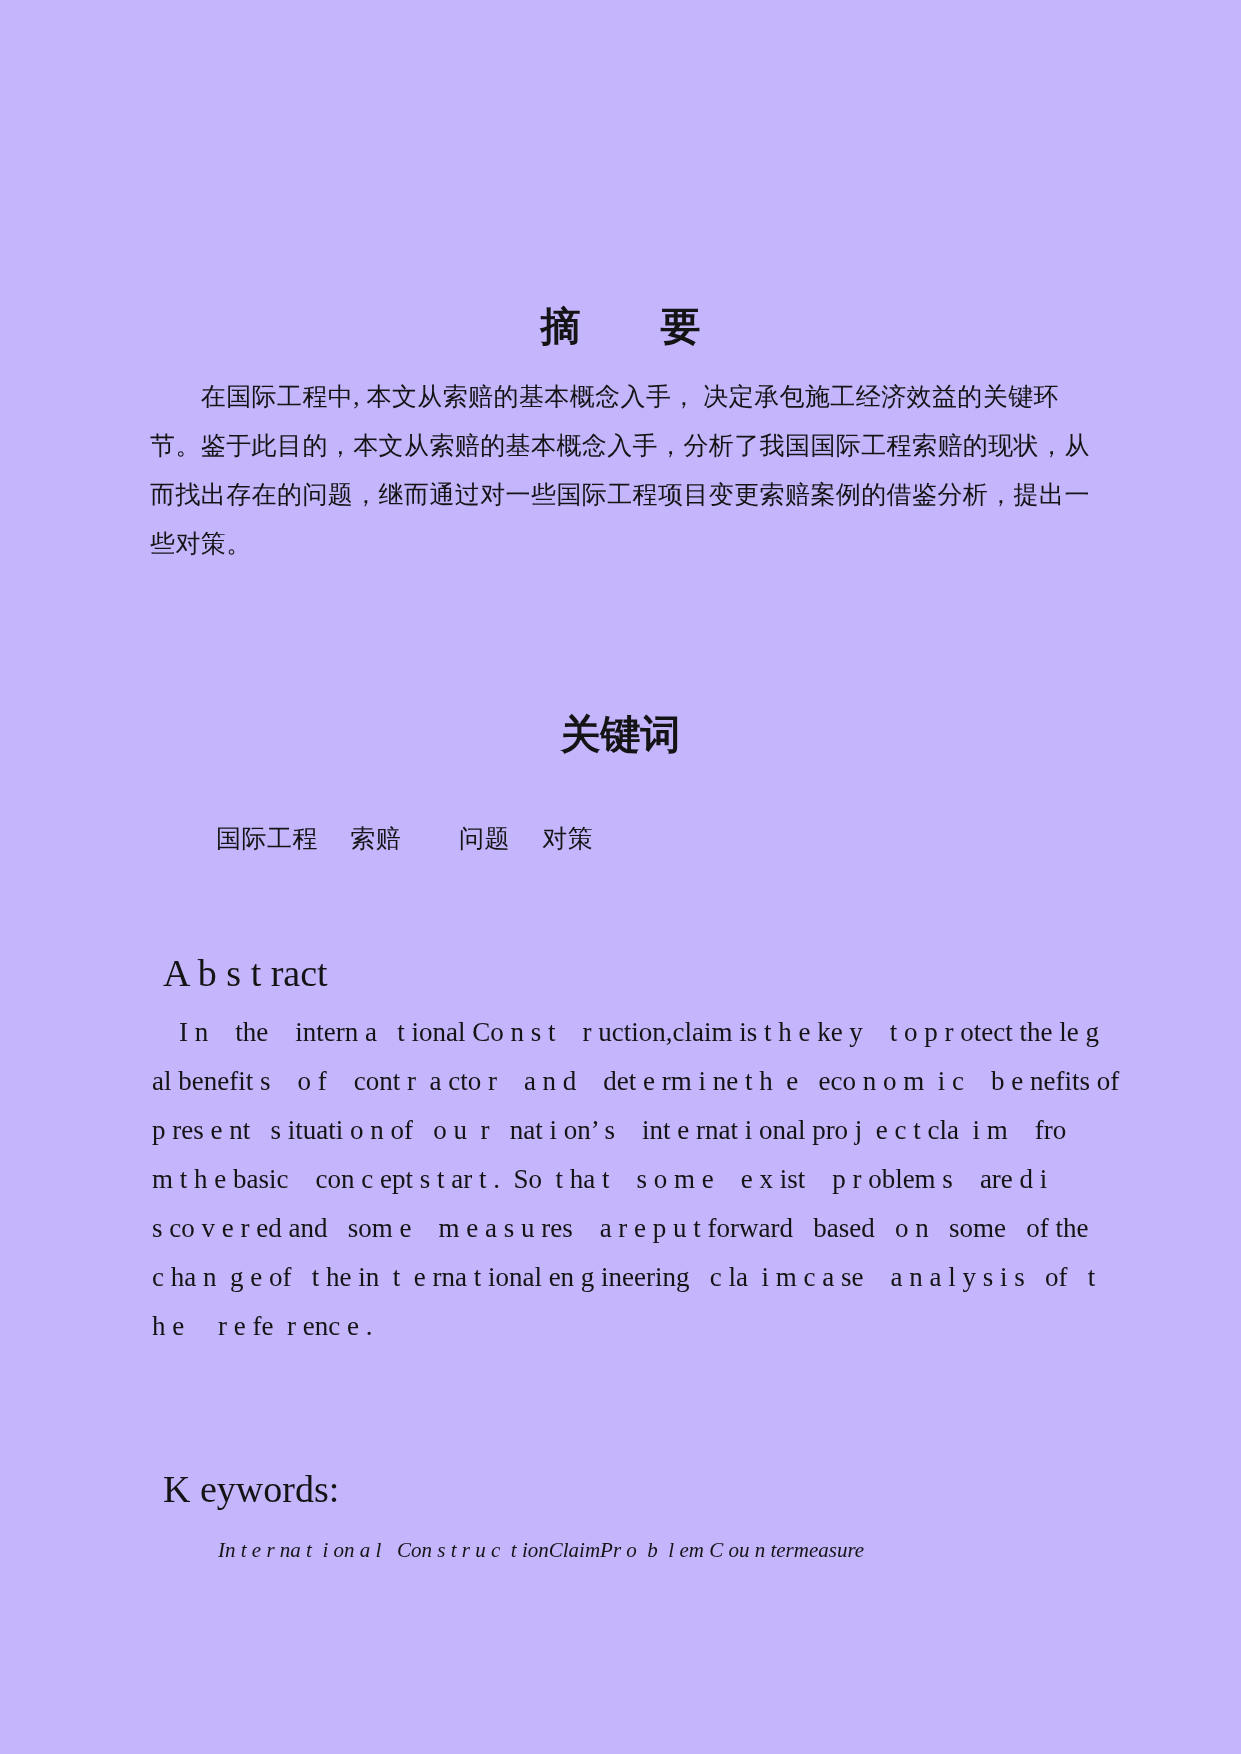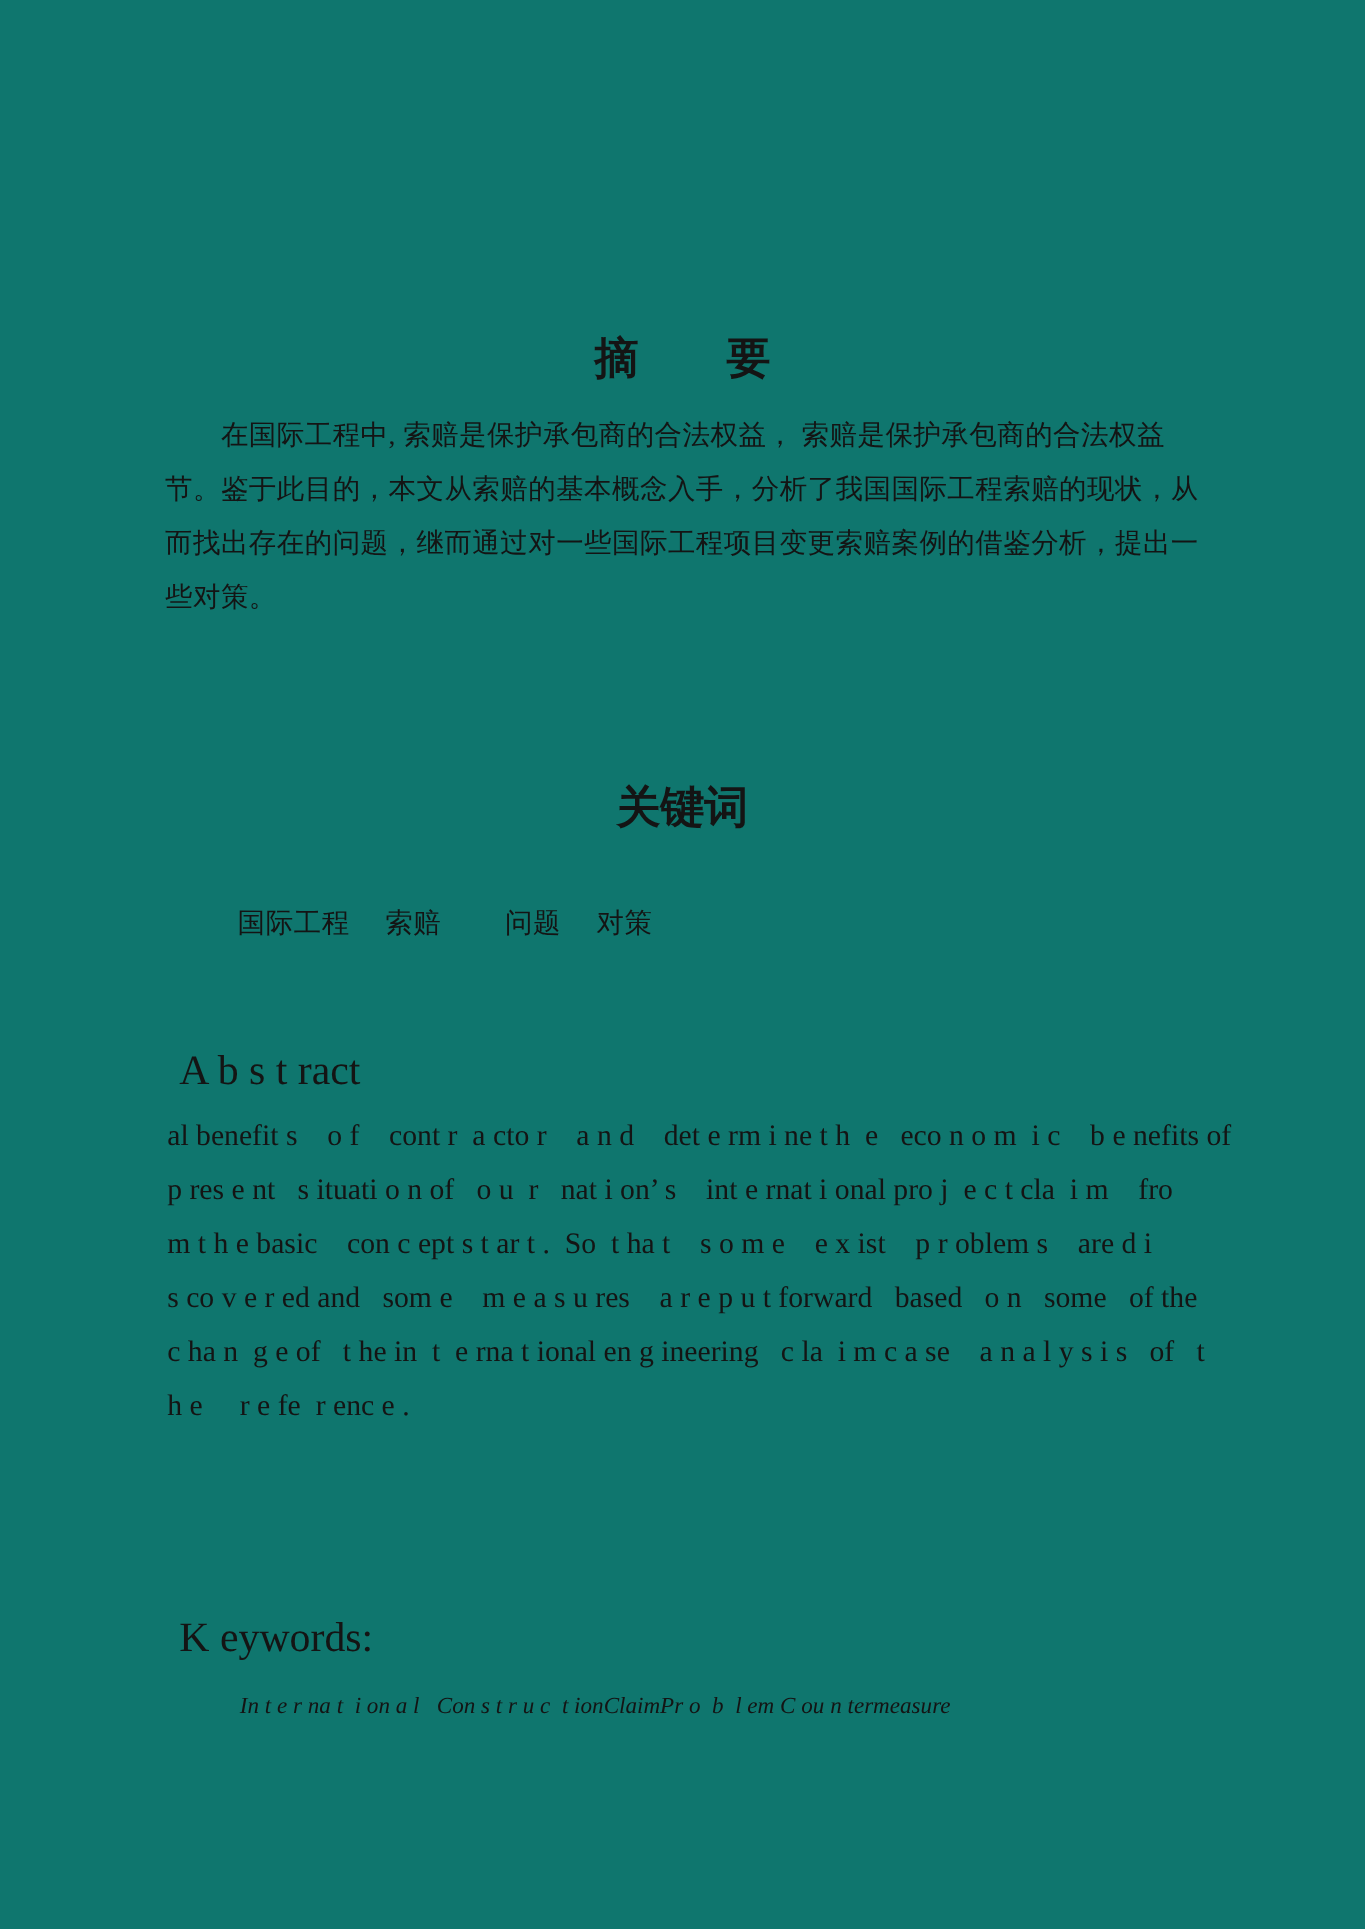--- a/index.html
+++ b/index.html
@@ -1,20 +1,20 @@
 <!DOCTYPE html>
 <html><head>
 <meta charset="utf-8">
 <style>
   html,body{margin:0;padding:0;background:#e8e8e8;}
   .page{
     position:relative;
     width:1241px;height:1754px;
     margin:0 auto;
-    background:#0f766e;
+    background:#c4b5fd;
     color:#141414;
     font-family:"Liberation Serif", serif;
     overflow:hidden;
   }
   .cn-heading{
     position:absolute;left:0;width:100%;
     margin:0;text-align:center;
     font-family:"Liberation Sans", sans-serif;
     font-weight:bold;font-size:40px;line-height:44px;
     white-space:pre;
@@ -50,37 +50,38 @@
 </style>
 </head>
 <body>
 
 <div class="page">
 
   <h1 class="cn-heading abstract">摘　　要</h1>
 
   <div class="cn-para">
 
-      <div class="line">　　在国际工程中, 索赔是保护承包商的合法权益， 索赔是保护承包商的合法权益</div>
+      <div class="line">　　在国际工程中, 本文从索赔的基本概念入手， 决定承包施工经济效益的关键环</div>
 
       <div class="line">节。鉴于此目的，本文从索赔的基本概念入手，分析了我国国际工程索赔的现状，从</div>
 
       <div class="line">而找出存在的问题，继而通过对一些国际工程项目变更索赔案例的借鉴分析，提出一</div>
 
       <div class="line">些对策。</div>
     </div>
 
   <h1 class="cn-heading keywords">关键词</h1>
 
   <div class="cn-keywords-line">国际工程　 索赔　　 问题　 对策</div>
 
   <h2 class="en-heading abstract">A b s t ract</h2>
 
   <div class="en-para">
 
+      <div class="line">    I n    the    intern a   t ional Co n s t    r uction,claim is t h e ke y    t o p r otect the le g</div>
 
       <div class="line">al benefit s    o f    cont r  a cto r    a n d    det e rm i ne t h  e   eco n o m  i c    b e nefits of</div>
 
 
       <div class="line">p res e nt   s ituati o n of   o u  r   nat i on’ s    int e rnat i onal pro j  e c t cla  i m    fro</div>
 
       <div class="line">m t h e basic    con c ept s t ar t .  So  t ha t    s o m e    e x ist    p r oblem s    are d i</div>
 
       <div class="line">s co v e r ed and   som e    m e a s u res    a r e p u t forward   based   o n   some   of the</div>
 

